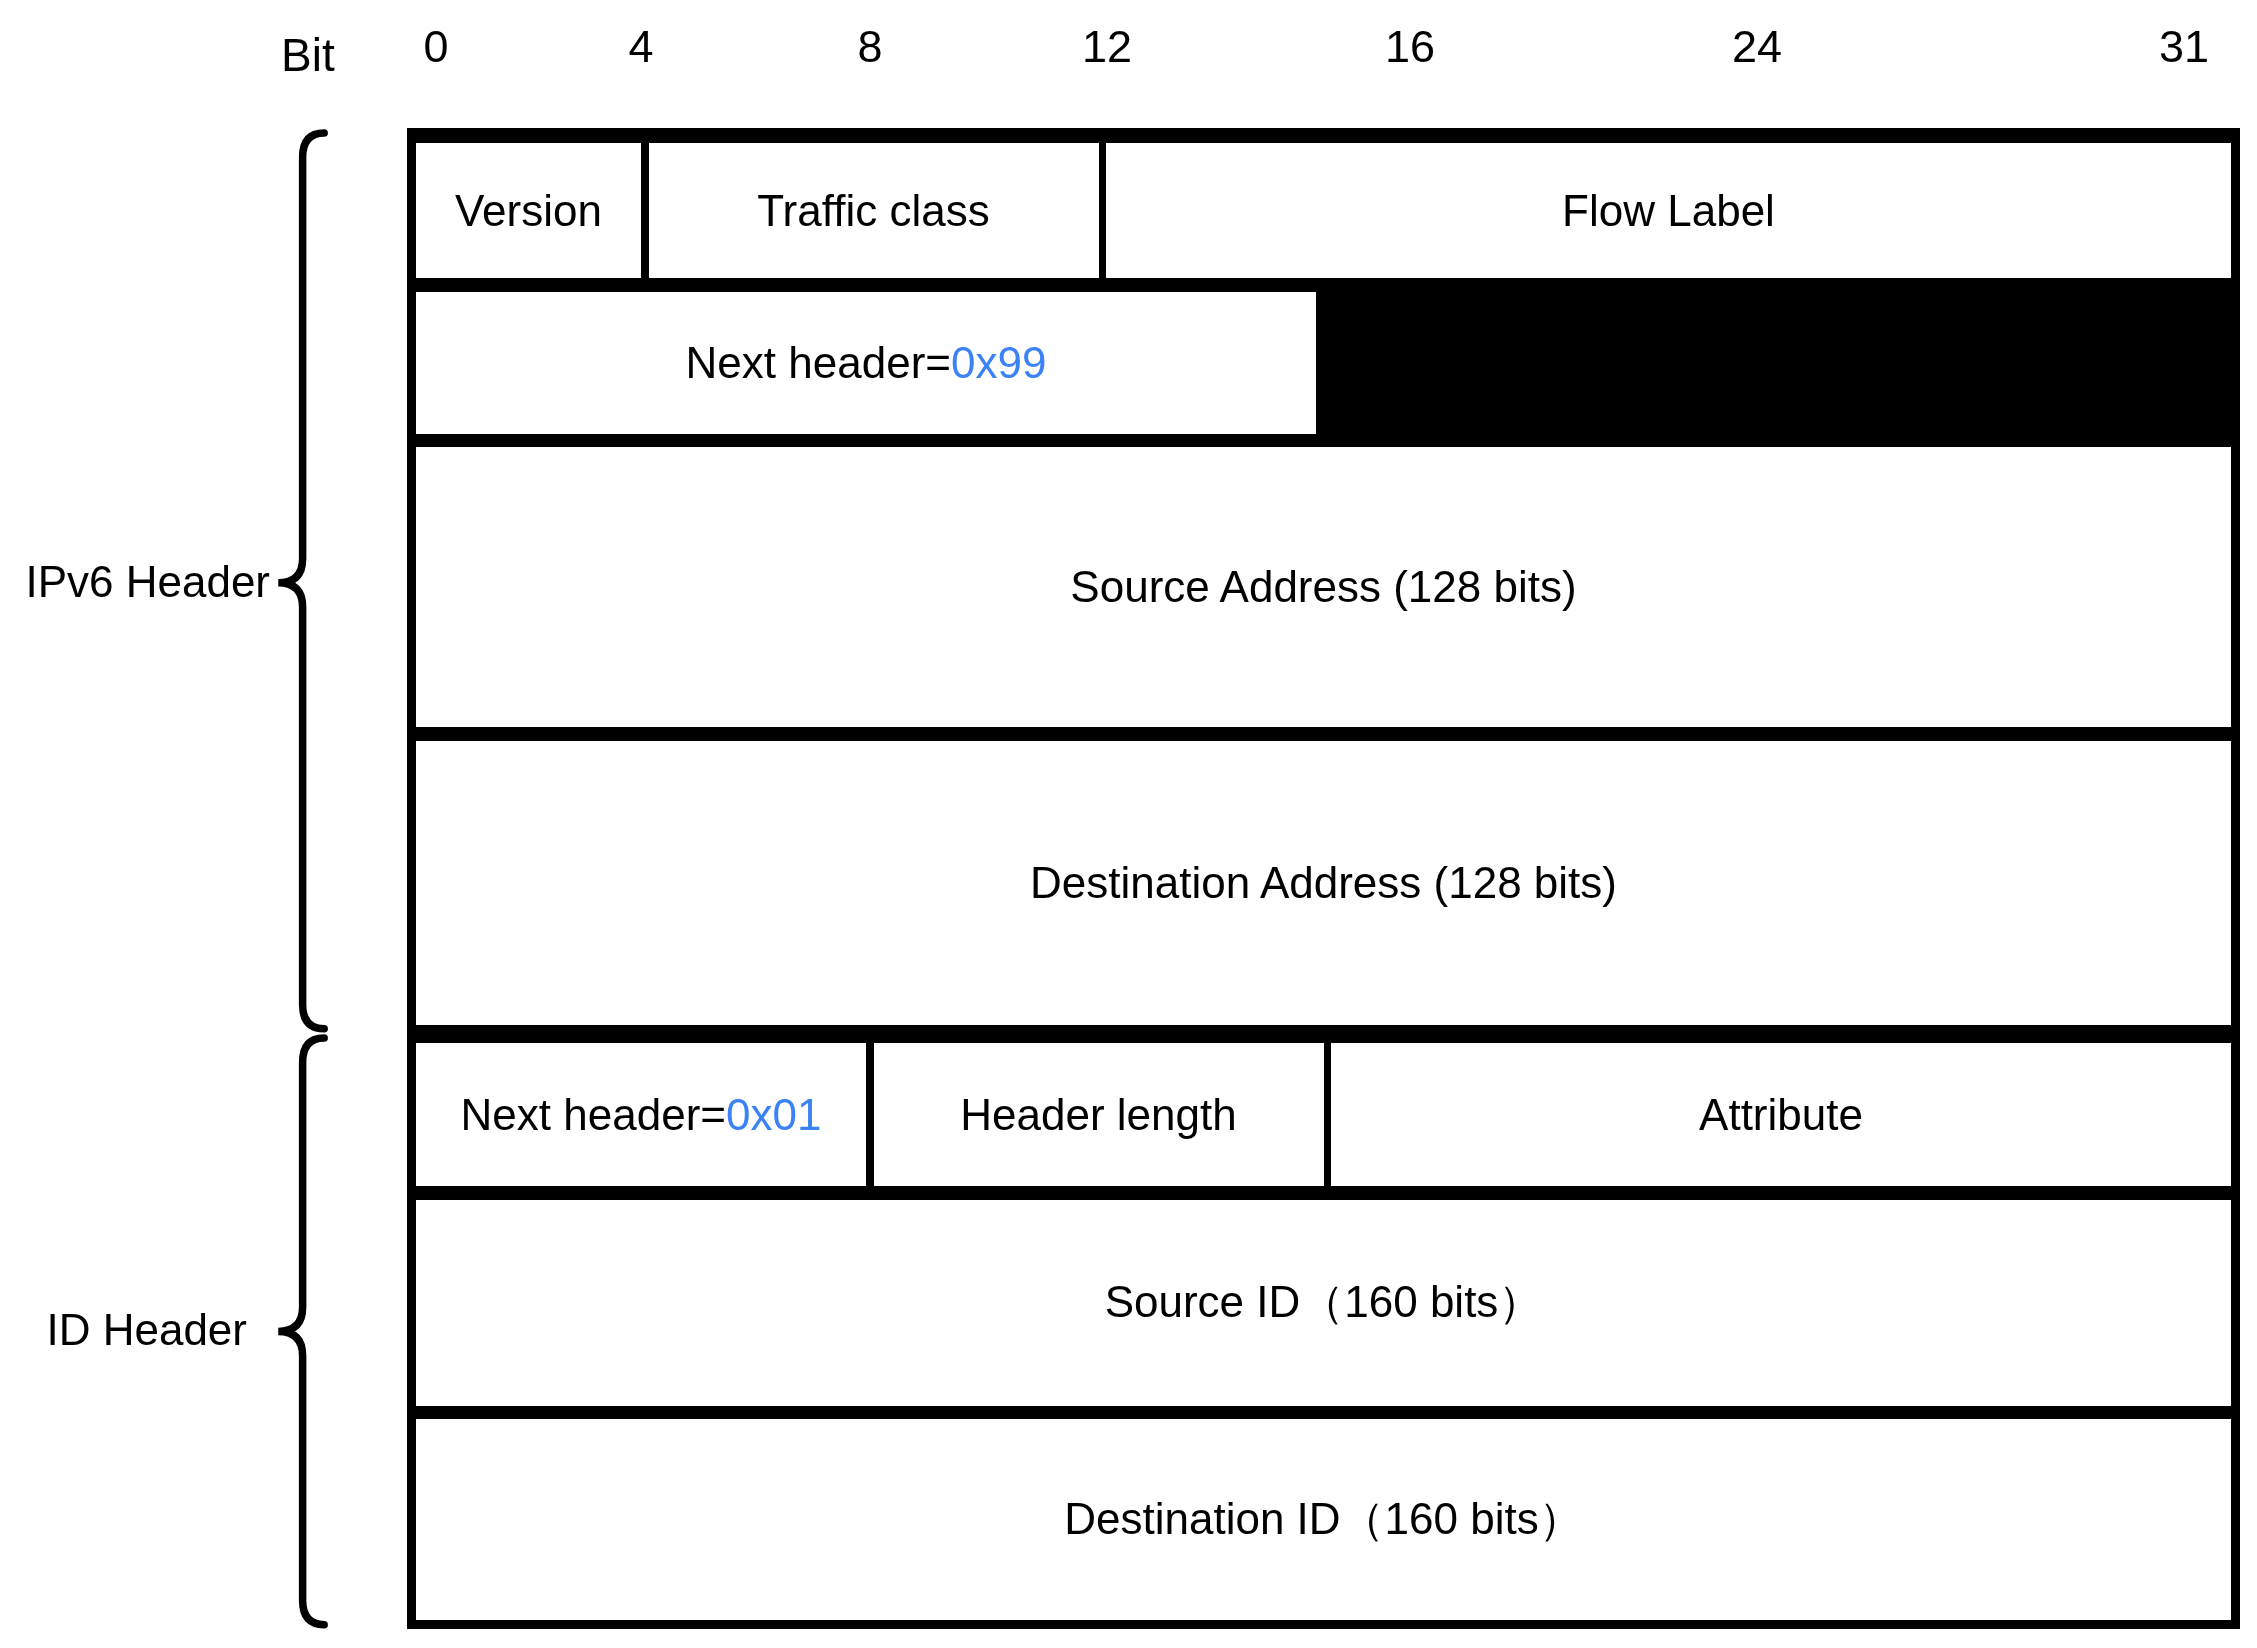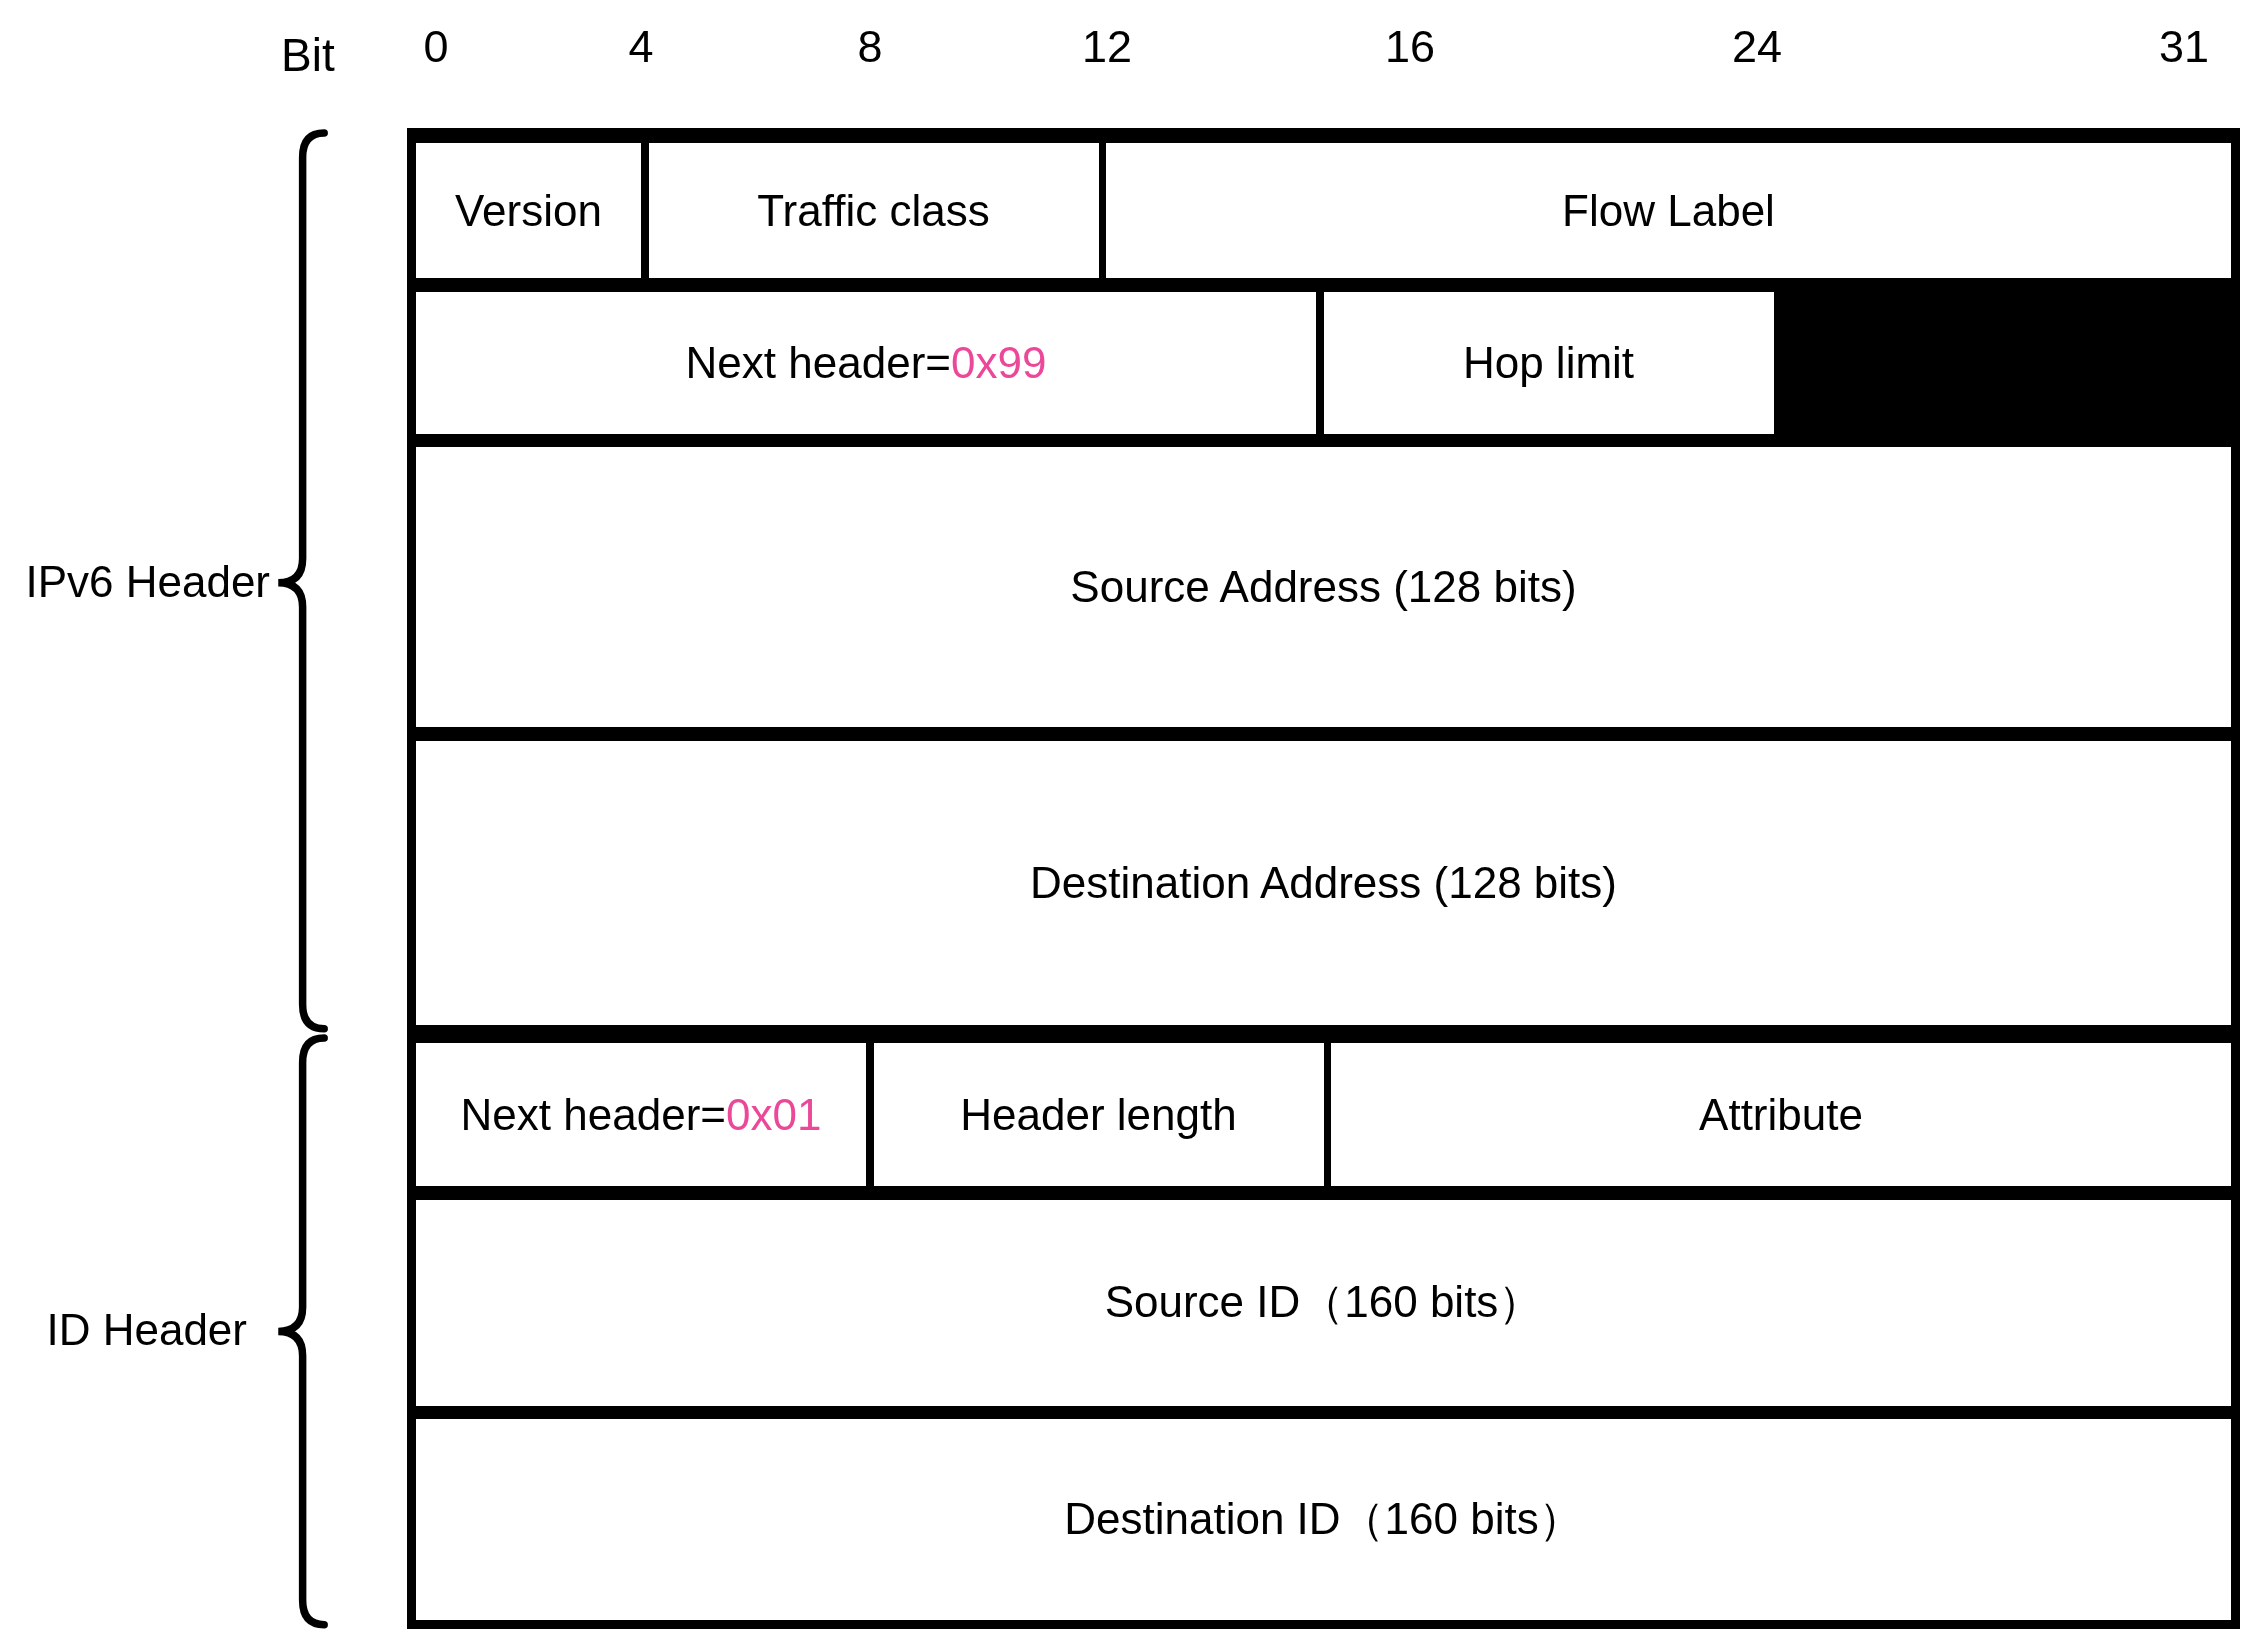--- a/index.html
+++ b/index.html
@@ -92,21 +92,21 @@
   .cols-full { grid-template-columns: 1fr; }
   .cell {
     background: #ffffff;
     display: flex;
     align-items: center;
     justify-content: center;
     font-size: 44px;
     white-space: nowrap;
     margin-top: 6px;
   }
-  .cell .hl { color: #ec4899; }
+  .cell .hl { color: #3b82f6; }
 </style>
 </head>
 <body>
 
 <div class="stage">
 
   <span class="bit-label">Bit</span>
   <span class="tick t0">0</span>
   <span class="tick t1">4</span>
   <span class="tick t2">8</span>
@@ -134,23 +134,20 @@
       </div>
       <div class="cell">
         <span>Flow Label</span>
       </div>
     </div>
 
     <div class="prow cols-b">
       <div class="cell">
         <span>Next header=</span>
           <span class="hl">0x99</span>
-      </div>
-      <div class="cell">
-        <span>Hop limit</span>
       </div>
     </div>
 
     <div class="prow cols-full">
       <div class="cell">
         <span>Source Address (128 bits)</span>
       </div>
     </div>
 
     <div class="prow cols-full">

